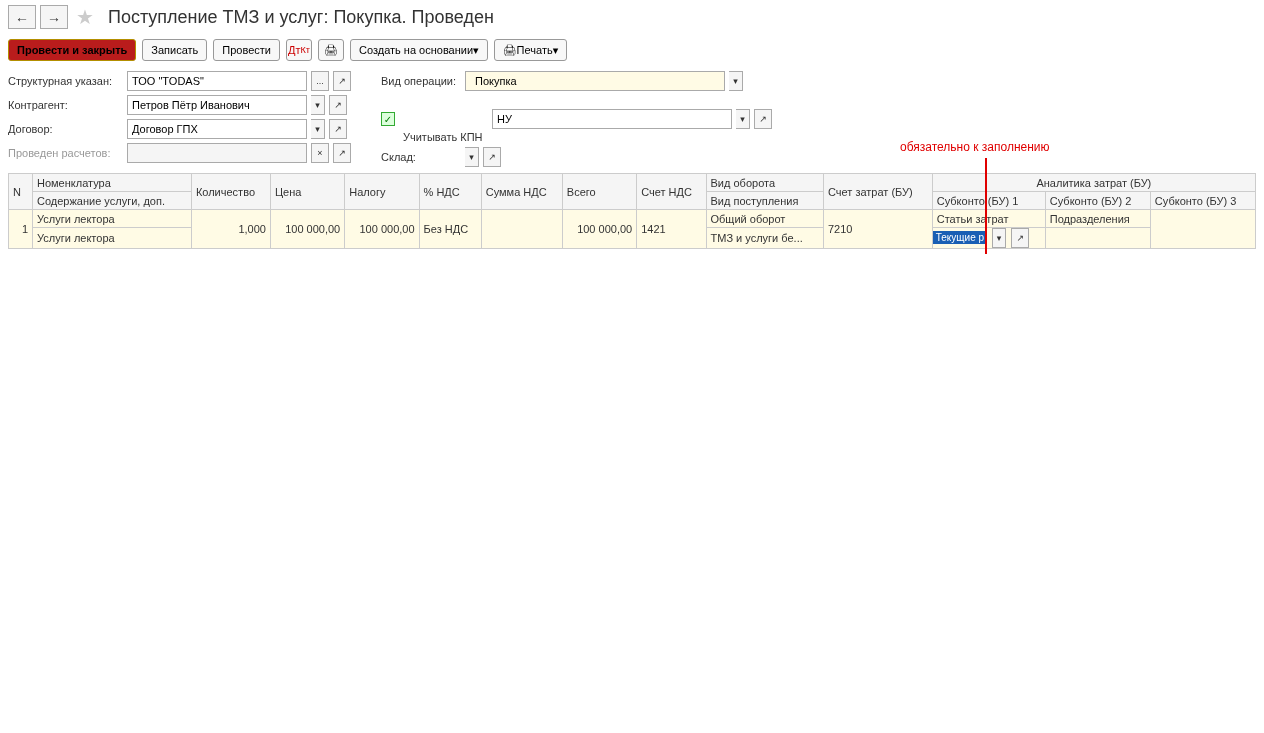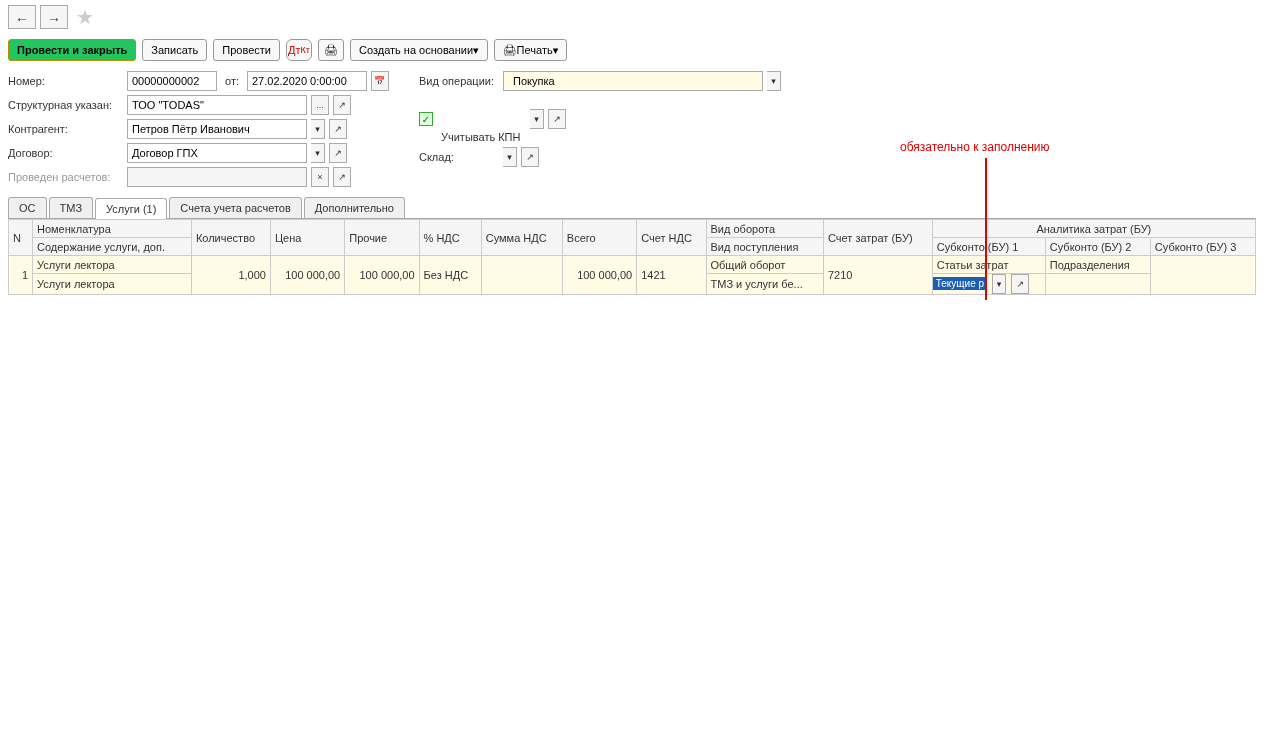--- a/index.html
+++ b/index.html
@@ -4,21 +4,21 @@
 <style>
 * { box-sizing: border-box; font-family: Arial, sans-serif; }
 body { margin: 0; padding: 0; font-size: 11px; color: #333; background: #fff; width: 1264px; }
 .container { position: relative; padding: 5px 8px; }
 .topbar { display: flex; align-items: center; gap: 4px; margin-bottom: 10px; }
 .nav-btn { width: 28px; height: 24px; border: 1px solid #aaa; background: #f5f5f5; font-size: 14px; display: flex; align-items: center; justify-content: center; cursor: pointer; }
 .star { color: #ccc; font-size: 20px; margin: 0 4px; }
 .page-title { font-size: 18px; font-weight: normal; margin-left: 6px; }
 .toolbar { display: flex; align-items: center; gap: 6px; margin-bottom: 10px; flex-wrap: wrap; }
 .btn { border: 1px solid #999; background: #f8f8f8; padding: 3px 8px; font-size: 11px; cursor: pointer; height: 22px; display: inline-flex; align-items: center; border-radius: 3px; }
-.btn-yellow { background: #22c55e; border-color: #b38f00; font-weight: bold; }
+.btn-yellow { background: #b91c1c; border-color: #b38f00; font-weight: bold; }
 .btn-icon { width: 26px; padding: 0; justify-content: center; }
 .form-section { display: flex; gap: 30px; margin-bottom: 6px; }
 .form-col { display: flex; flex-direction: column; gap: 4px; }
 .form-row { display: flex; align-items: center; gap: 4px; }
 .form-label { width: 115px; font-size: 11px; }
 .inp { border: 1px solid #aaa; height: 20px; padding: 1px 4px; font-size: 11px; background: #fff; }
 .inp-wide { width: 180px; }
 .inp-date { width: 120px; }
 .inp-sel { width: 260px; }
 .inp-dots { width: 18px; height: 20px; border: 1px solid #aaa; background: #f5f5f5; display: inline-flex; align-items: center; justify-content: center; cursor: pointer; font-size: 9px; }
@@ -68,42 +68,36 @@
 </style>
 </head>
 <body>
 
 <div class="container">
 
   <div class="topbar">
     <div class="nav-btn">←</div>
     <div class="nav-btn">→</div>
     <span class="star">★</span>
+    <span class="page-title">Поступление ТМЗ и услуг: Покупка. Проведен</span>
   </div>
 
   <div class="toolbar">
     <button class="btn btn-yellow">Провести и закрыть</button>
     <button class="btn">Записать</button>
     <button class="btn">Провести</button>
-    <button class="btn btn-icon" style="color:#c00;border-radius:6px;">Дт<sub>Кт</sub></button>
+    <button class="btn btn-icon" style="color:#c00;">Дт<sub>Кт</sub></button>
     <button class="btn btn-icon">🖨</button>
     <button class="btn"><span>Создать на основании</span> ▾</button>
     <button class="btn">🖨 <span>Печать</span> ▾</button>
   </div>
 
   <div class="form-section">
     <div class="form-col">
       <div class="form-row">
-        <span class="form-label">Номер:</span>
-        <input class="inp" style="width: 90px;" value="00000000002">
-        <span style="margin:0 4px;">от:</span>
-        <input class="inp inp-date" value="27.02.2020 0:00:00" style="">
-        <span class="inp-dots">📅</span>
-      </div>
-      <div class="form-row">
         <span class="form-label">Структурная указан:</span>
         <input class="inp inp-wide" value="ТОО &quot;TODAS&quot;" style="">
         <span class="inp-dots">...</span>
         <span class="inp-dots">↗</span>
       </div>
       <div class="form-row">
         <span class="form-label">Контрагент:</span>
         <input class="inp inp-wide" value="Петров Пётр Иванович" style="">
         <span class="inp-dropdown">▾</span>
         <span class="inp-dots">↗</span>
@@ -124,48 +118,42 @@
 
     <div class="form-col">
       <div class="form-row">
         <span class="form-label" style="width:80px">Вид операции:</span>
         <input class="inp inp-sel" style="background: rgb(255, 251, 229); padding-left: 9px;" value="Покупка">
         <span class="inp-dropdown">▾</span>
       </div>
       <div class="form-row">
         <span class="checkbox-green">✓</span>
         <span style="width:85px;margin-top:36px;">Учитывать КПН</span>
+        <input class="inp inp-sel" style="width: 240px;" value="НУ">
         <span class="inp-dropdown">▾</span>
         <span class="inp-dots">↗</span>
       </div>
       <div class="form-row">
         <span class="form-label" style="width:80px">Склад:</span>
         <span class="inp-dropdown">▾</span>
         <span class="inp-dots">↗</span>
       </div>
     </div>
   </div>
 
-  <div class="tabs">
-    <div class="tab">ОС</div>
-    <div class="tab">ТМЗ</div>
-    <div class="tab active">Услуги (1)</div>
-    <div class="tab">Счета учета расчетов</div>
-    <div class="tab">Дополнительно</div>
-  </div>
 
 
   <table class="grid">
     <thead>
       <tr>
         <th rowspan="2" style="width:24px">N</th>
         <th>Номенклатура</th>
         <th rowspan="2">Количество</th>
         <th rowspan="2">Цена</th>
-        <th rowspan="2">Прочие</th>
+        <th rowspan="2">Налогу</th>
         <th rowspan="2">% НДС</th>
         <th rowspan="2">Сумма НДС</th>
         <th rowspan="2">Всего</th>
         <th rowspan="2">Счет НДС</th>
         <th>Вид оборота</th>
         <th rowspan="2">Счет затрат (БУ)</th>
         <th colspan="3" style="text-align:center">Аналитика затрат (БУ)</th>
       </tr>
       <tr>
         <th>Содержание услуги, доп.</th>

